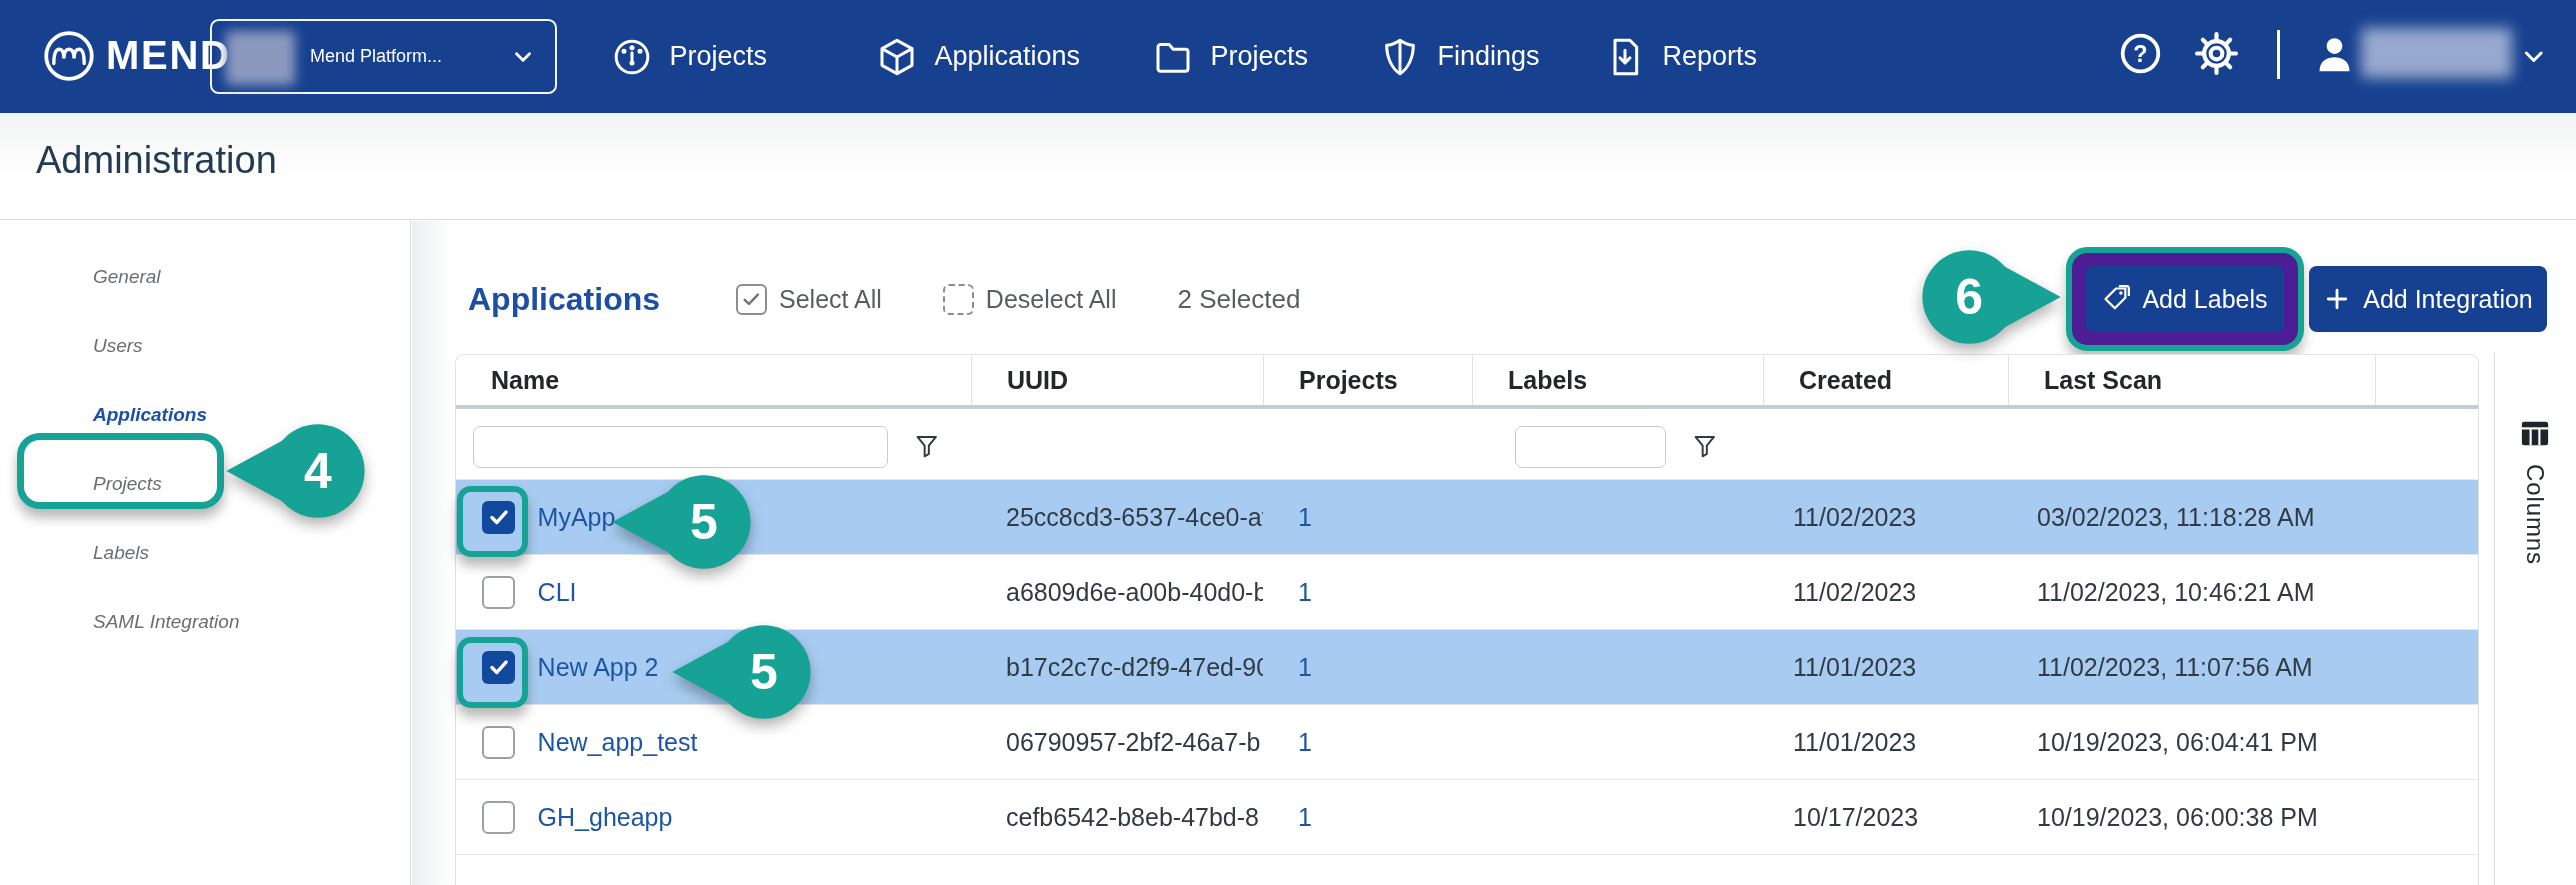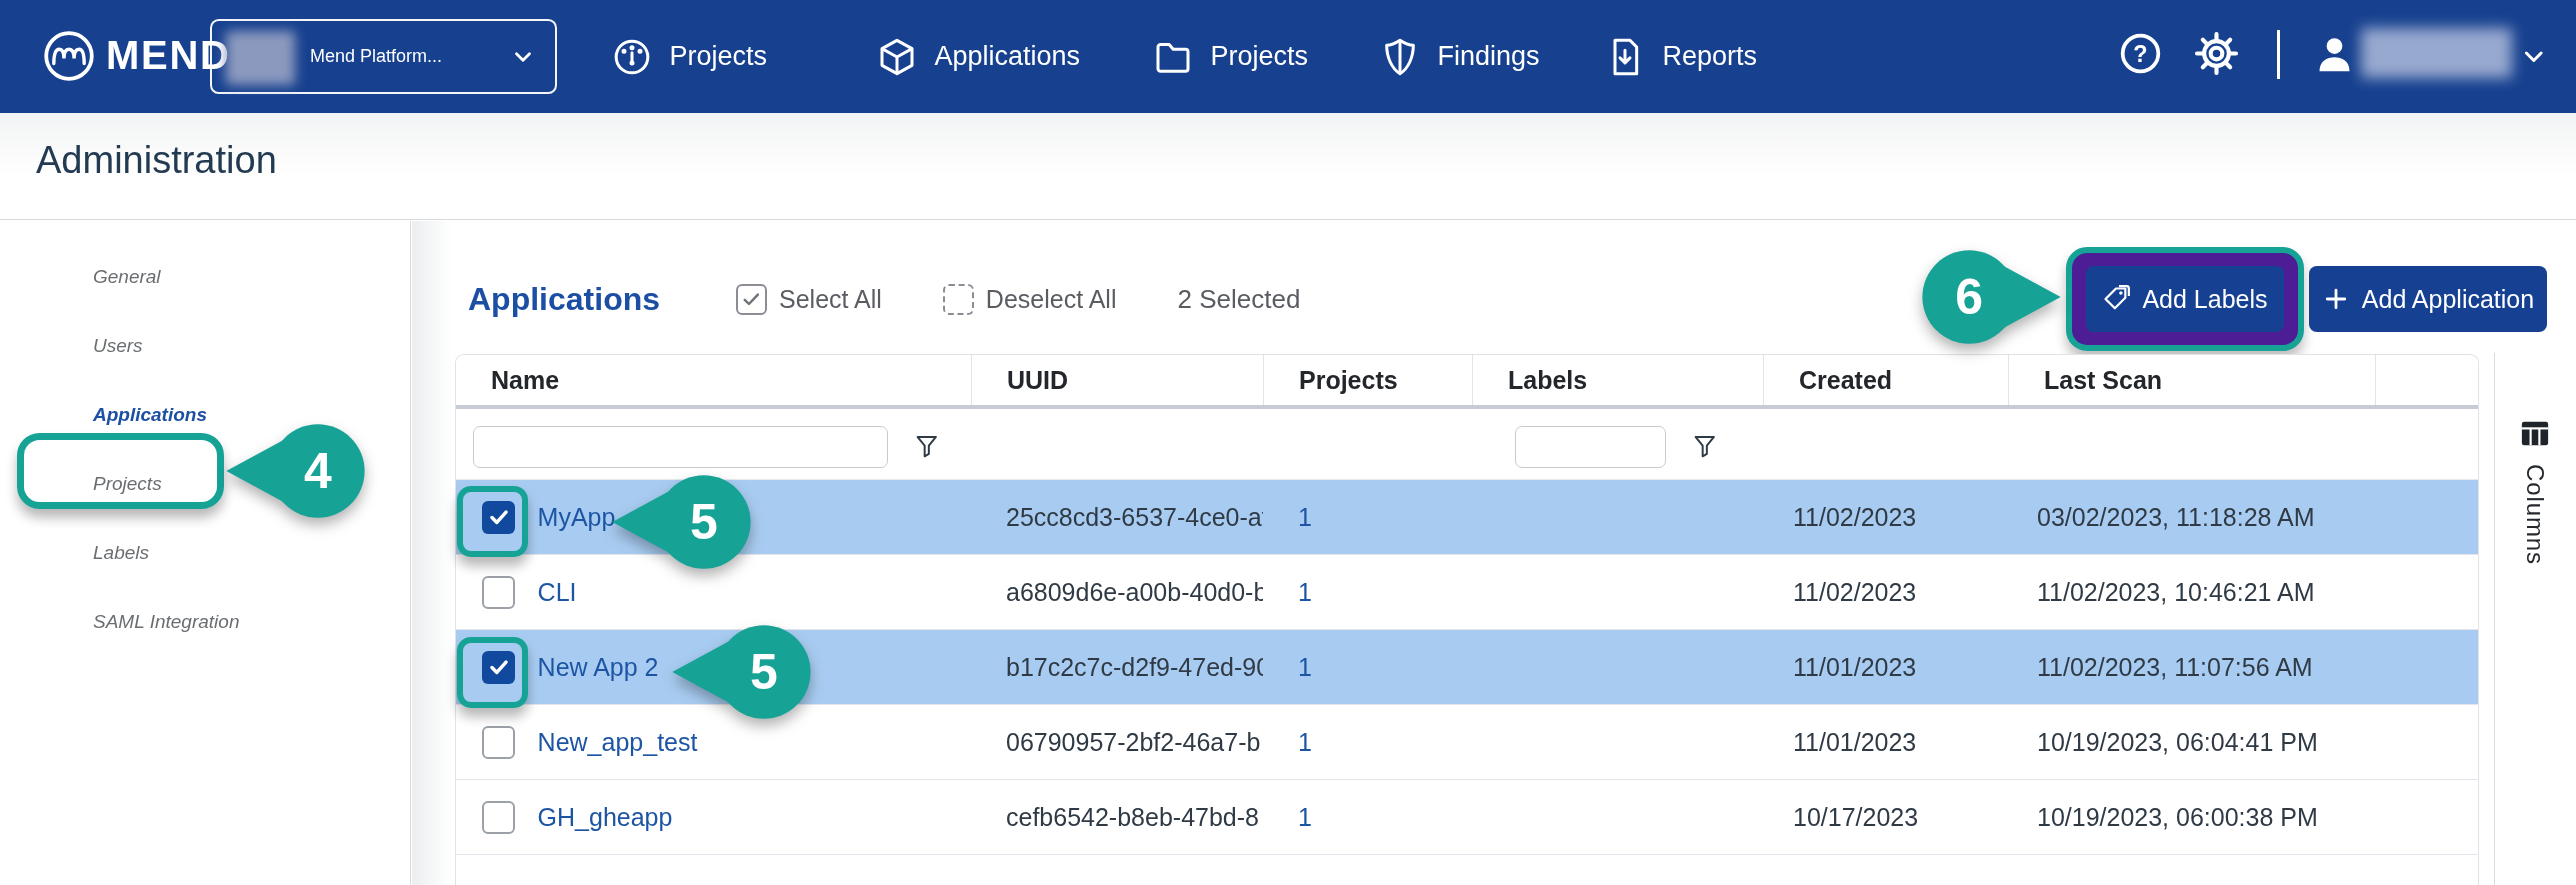--- a/index.html
+++ b/index.html
@@ -202,21 +202,21 @@
           <path d="M14.5 1 H21 A2 2 0 0 1 23 3 V9.5"></path>
       </svg>
       <span>Add Labels</span>
     </button>
   </div>
 
   <button class="btn add-app-btn">
     <svg width="28" height="28" viewBox="0 0 24 24">
         <path d="M12 4.5 V19.5 M4.5 12 H19.5" stroke="#fff" stroke-width="2.4" stroke-linecap="round"></path>
       </svg>
-    <span>Add Application</span>
+    <span>Add Integration</span>
   </button>
 
   <div class="table-card">
     <div class="grid-row thead">
       <div class="th">Name</div>
       <div class="th">UUID</div>
       <div class="th">Projects</div>
       <div class="th">Labels</div>
       <div class="th">Created</div>
       <div class="th">Last Scan</div>

